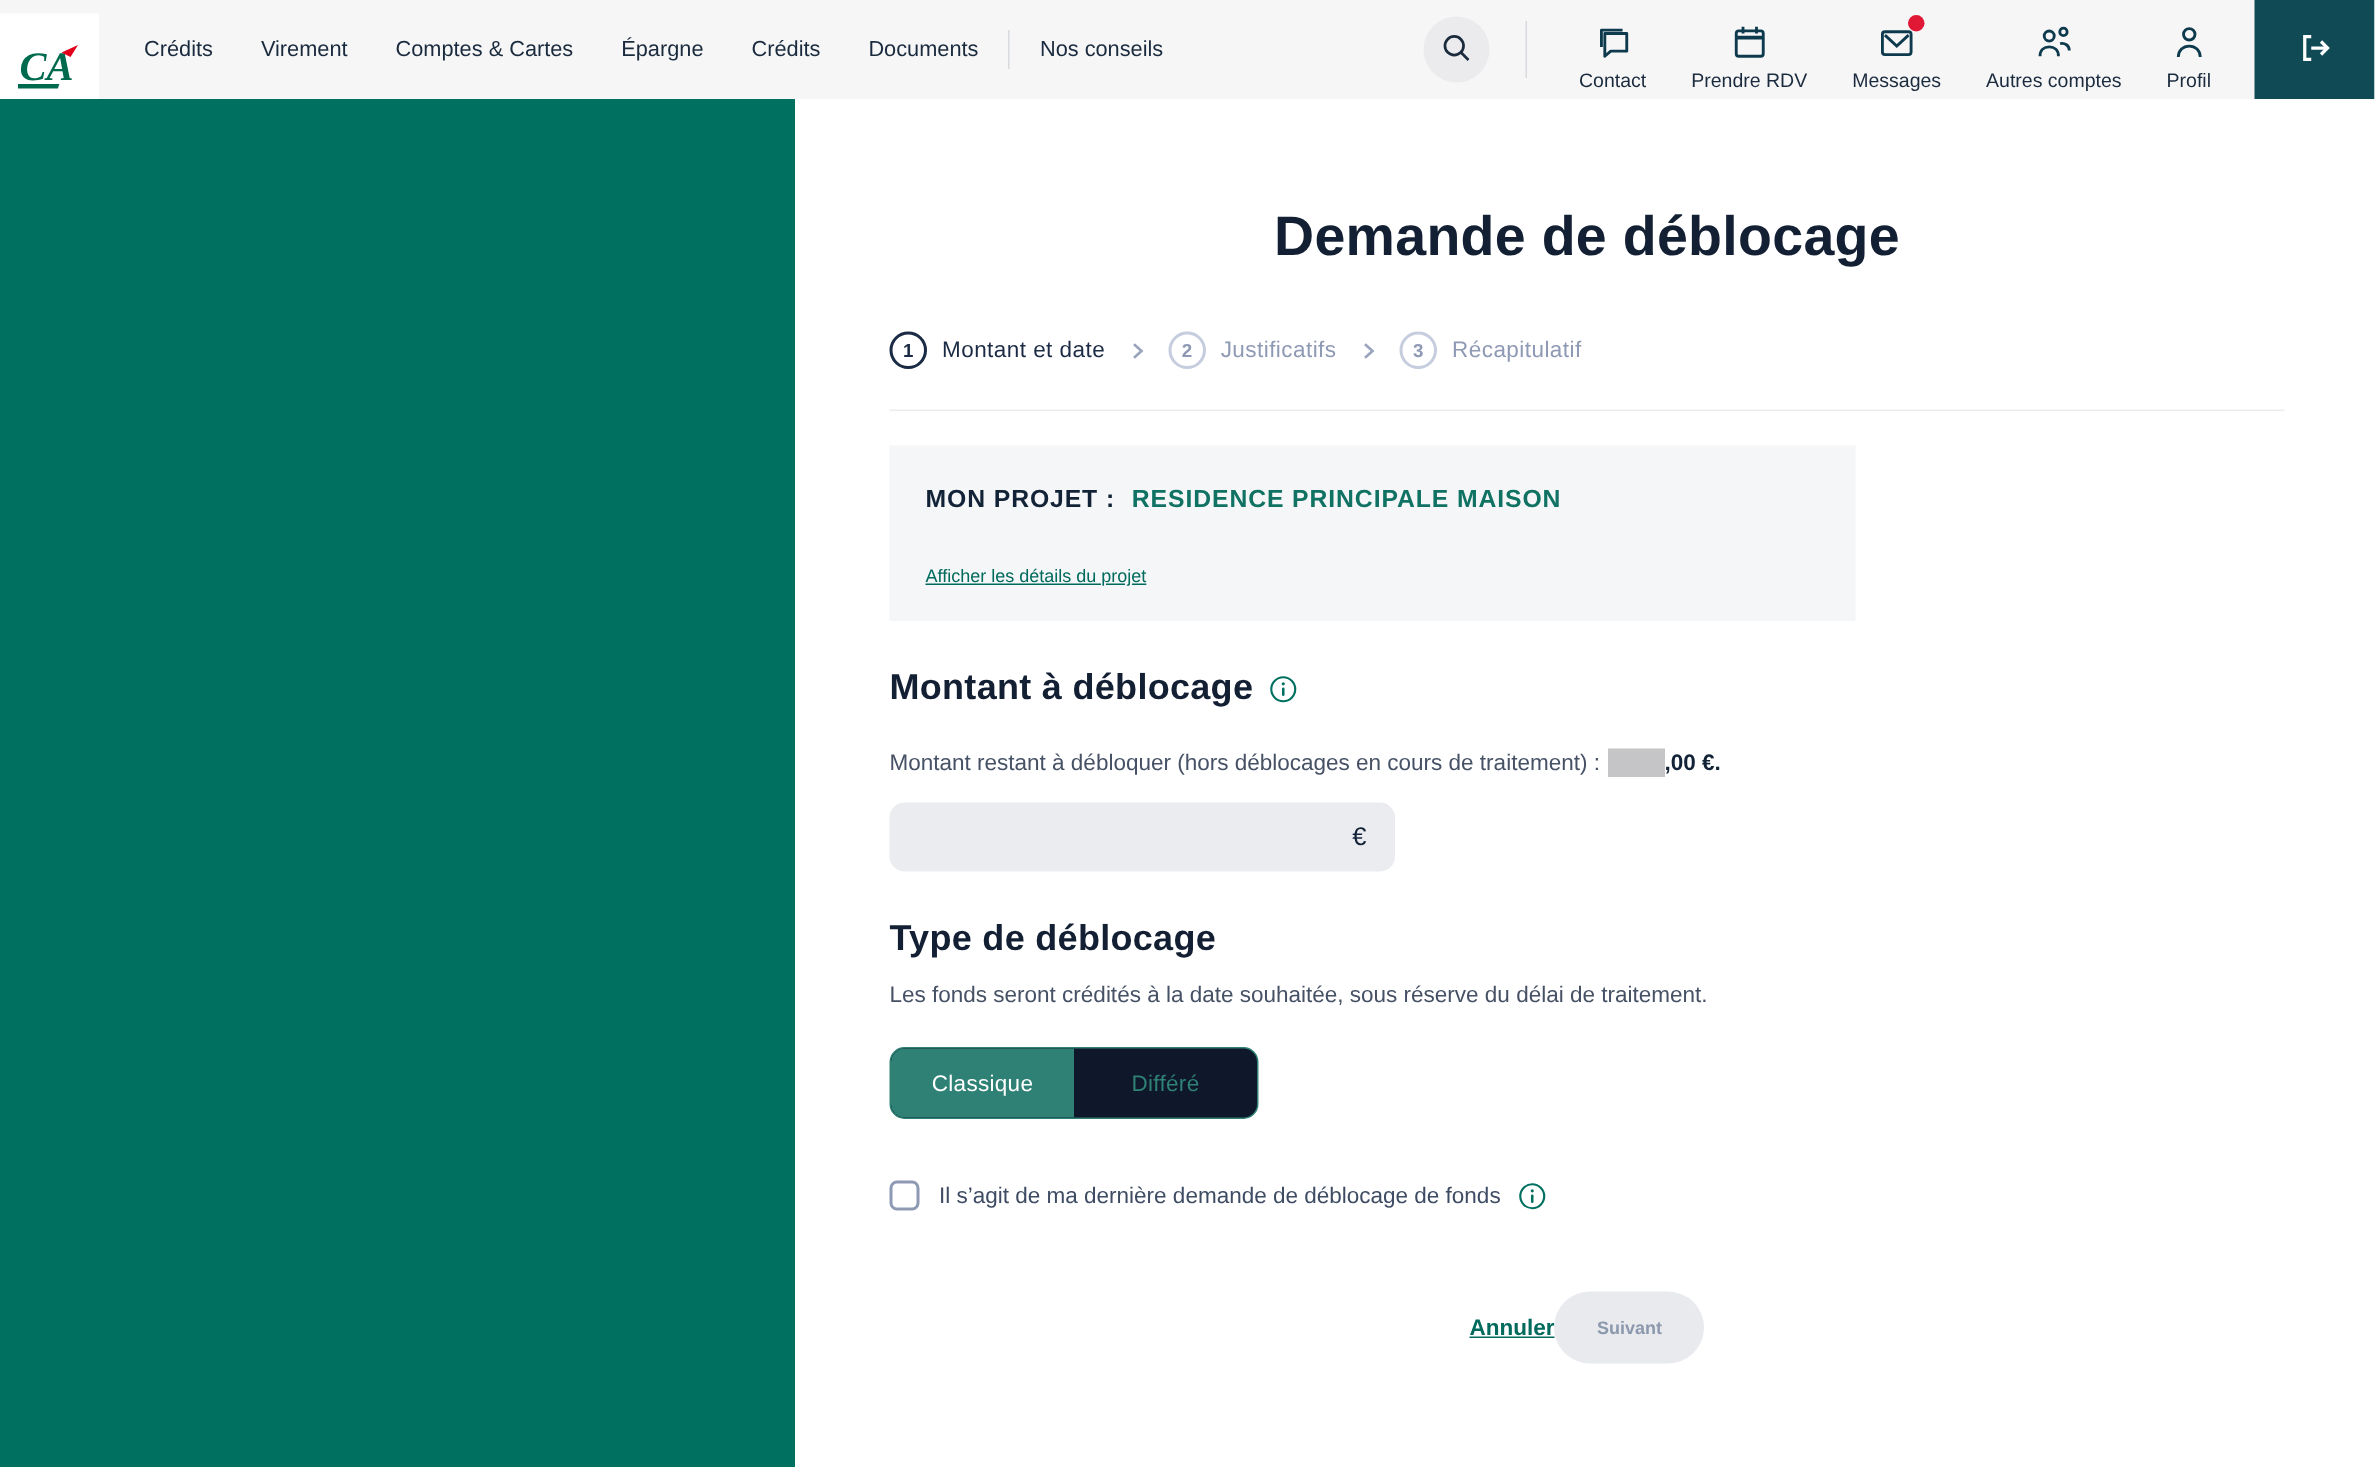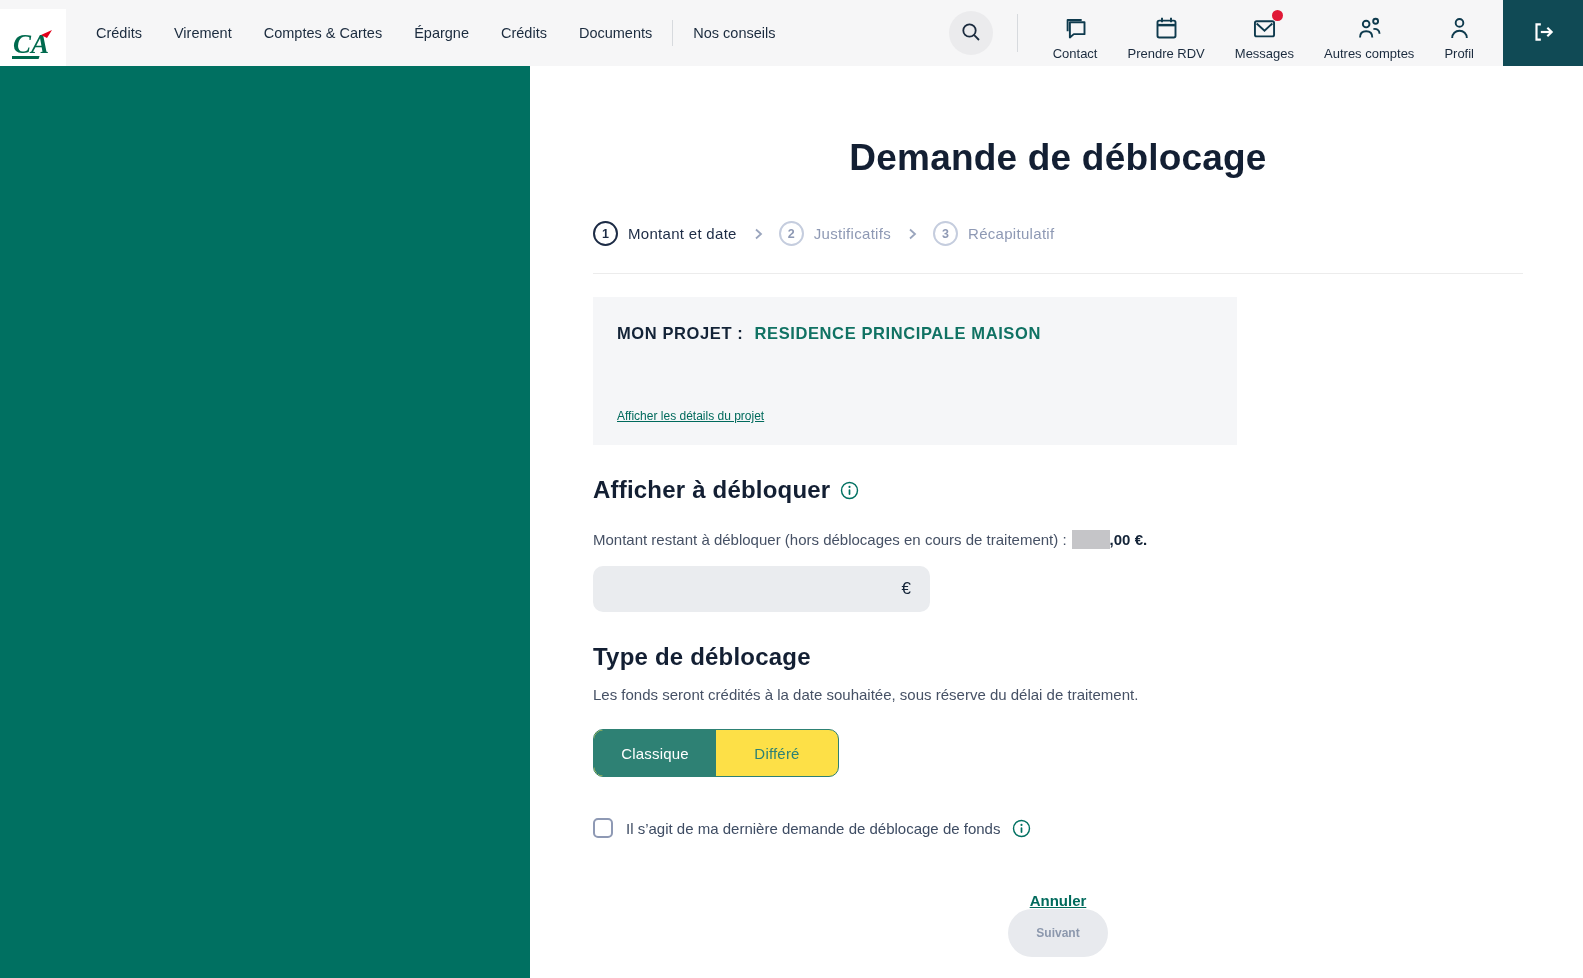--- a/index.html
+++ b/index.html
@@ -75,21 +75,21 @@
 
   
   .project-box {
     width: 644px; background: #f5f6f8; margin-top: 23px;
     padding: 27px 24px 21px 24px;
   }
   .project-line { font-size: 16.5px; font-weight: bold; letter-spacing: 0.6px; }
   .project-label { color: #132337; }
   .project-name { color: #107263; margin-left: 6px; }
   .project-link {
-    display: inline-block; margin-top: 66px; font-size: 12px;
+    display: inline-block; margin-top: 34px; font-size: 12px;
     color: #006a5c; text-decoration: underline; cursor: pointer;
   }
 
   
   .section-title {
     margin-top: 31px; font-size: 24px; font-weight: bold; color: #131f33;
     display: flex; align-items: center; letter-spacing: 0.2px;
   }
   .info-icon { margin-left: 10px; display: inline-flex; cursor: pointer; }
   .remaining-line { margin-top: 26px; font-size: 15px; color: #465165; display: flex; align-items: center; }
@@ -106,39 +106,39 @@
   .amount-input {
     flex: 1; border: none; background: transparent; outline: none;
     font-size: 16px; font-family: "Liberation Sans", sans-serif; color: #132337;
   }
   .currency-suffix { font-size: 17px; color: #132337; }
 
   .section-desc { margin-top: 15px; font-size: 15px; color: #465165; }
 
   .toggle {
     margin-top: 26px; display: inline-flex; width: 246px; height: 48px;
-    border: 1px solid #2e8174; border-radius: 10px; overflow: hidden; background: #fde047;
+    border: 1px solid #2e8174; border-radius: 10px; overflow: hidden; background: #0f172a;
   }
   .toggle-seg {
     flex: 1; display: flex; align-items: center; justify-content: center;
     font-size: 15px; color: #2e8174; cursor: pointer; letter-spacing: 0.2px;
   }
   .toggle-seg.selected { background: #2e8174; color: #ffffff; border-radius: 9px 0 0 9px; }
 
   .checkbox-row { margin-top: 41px; display: flex; align-items: center; }
   .checkbox {
     width: 20px; height: 20px; border: 2px solid #8e99b4; border-radius: 5px;
     background: #ffffff; margin-right: 13px; cursor: pointer; flex: 0 0 auto;
   }
   .checkbox-label { font-size: 15px; color: #3e4c63; }
   .checkbox-row .info-icon { margin-left: 12px; }
 
   .footer-row {
     margin-top: 54px; width: 930px;
-    display: flex; align-items: center; justify-content: center; flex-direction: column;
+    display: flex; align-items: center; justify-content: center;
   }
   .cancel-link {
     font-size: 15px; font-weight: bold; color: #006a5c;
     text-decoration: underline; cursor: pointer;
   }
   .next-btn {
     min-width: 100px; height: 48px; padding: 0 26px; border: none;
     border-radius: 24px; background: #e8eaee; color: #8c98ad;
     font-size: 12px; font-weight: bold; font-family: "Liberation Sans", sans-serif;
     cursor: not-allowed;
@@ -284,21 +284,21 @@
       <section class="project-box">
         <div class="project-line">
           <span class="project-label">MON PROJET :</span>
           <span class="project-name">RESIDENCE PRINCIPALE MAISON</span>
         </div>
         <a class="project-link">Afficher les détails du projet</a>
       </section>
 
       
       <h2 class="section-title">
-        <span>Afficher à débloquer</span>
+        <span>Montant à déblocage</span>
         <span class="info-icon">
           <svg width="19" height="19" viewBox="0 0 20 20" fill="none">
             <circle cx="10" cy="10" r="8.4" stroke="#007061" stroke-width="1.5"></circle>
             <circle cx="10" cy="6.2" r="1.1" fill="#007061"></circle>
             <rect x="9.1" y="8.7" width="1.8" height="6" rx="0.9" fill="#007061"></rect>
           </svg>
         </span>
       </h2>
 
       <p class="remaining-line">

